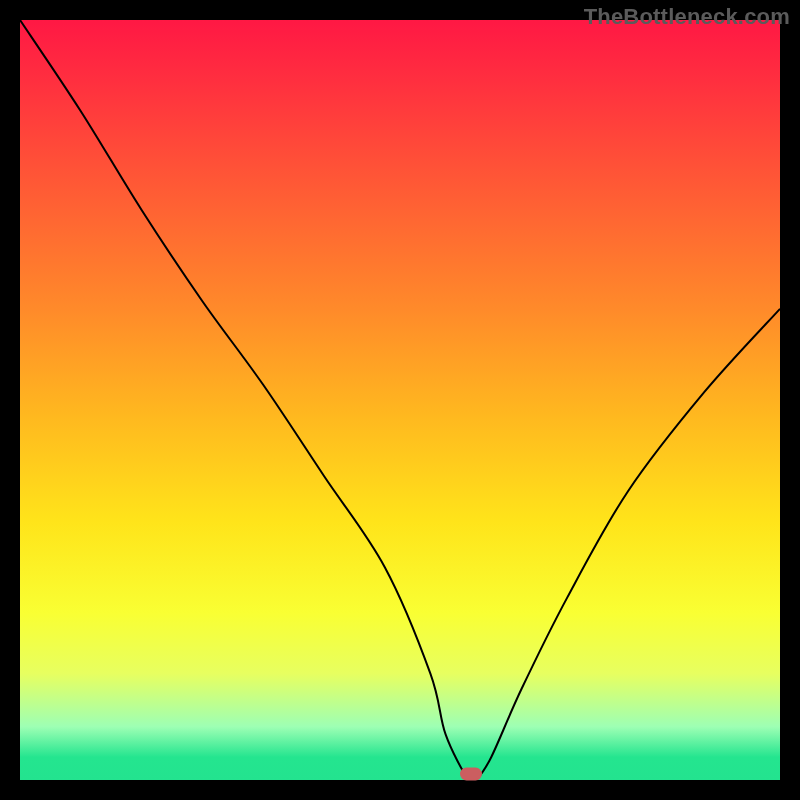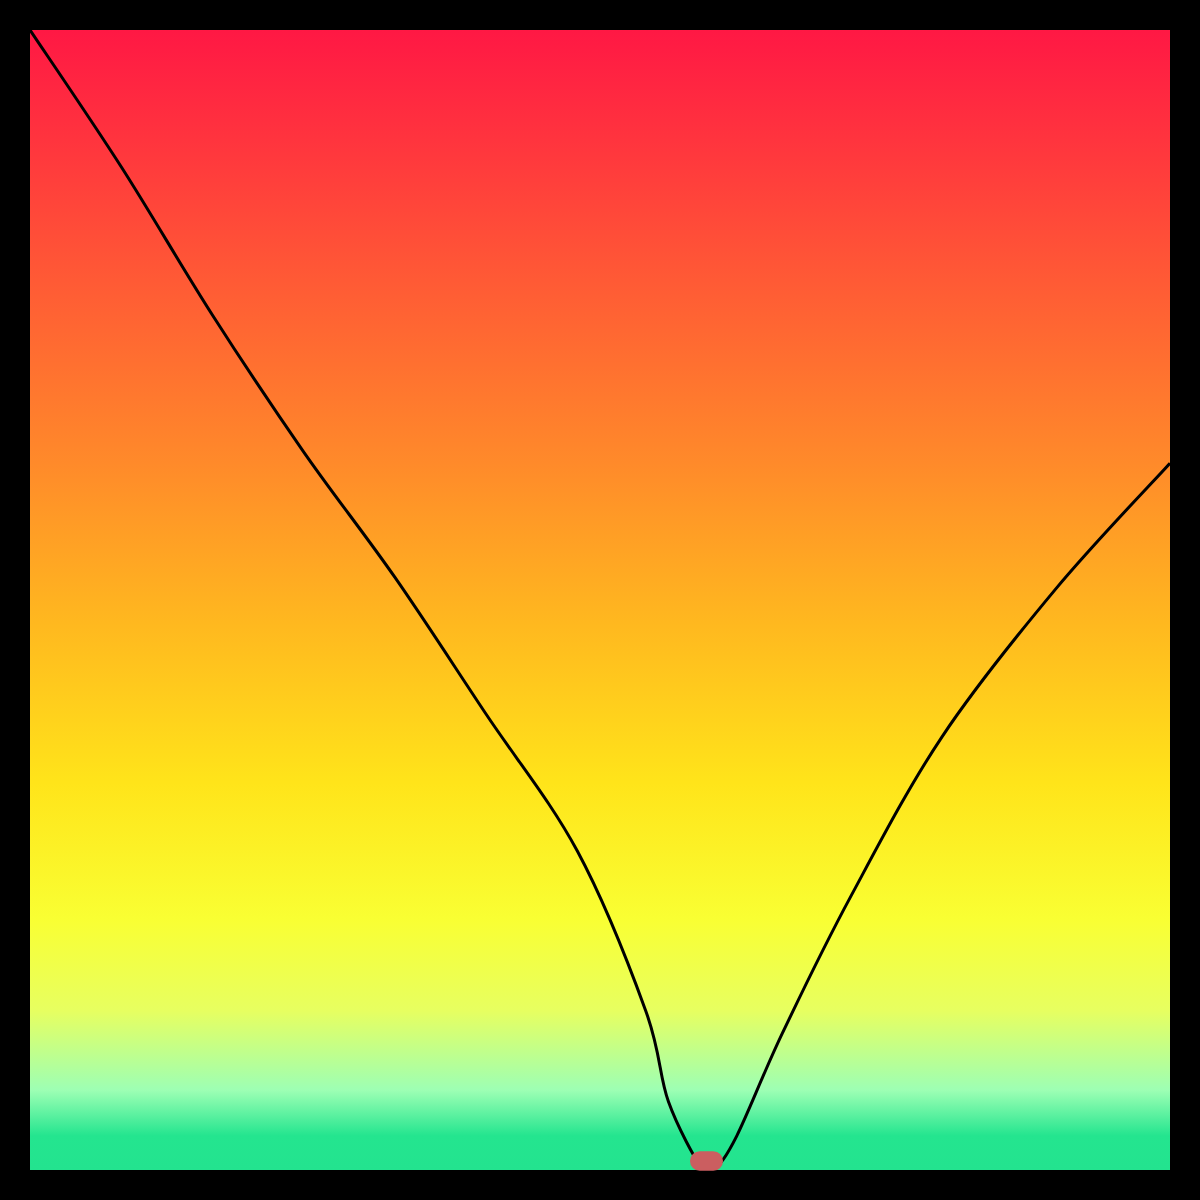--- a/index.html
+++ b/index.html
@@ -66,20 +66,21 @@
     border-radius: 7px;
     background: #cb5e60;
     transform: translate(-50%, -50%);
     z-index: 2;
   }
 </style>
 </head>
 <body>
 
 <div class="frame">
+  <div class="watermark">TheBottleneck.com</div>
 
   <div class="plot">
     <div class="gradient"></div>
     <svg class="curve" viewBox="0 0 100 100" preserveAspectRatio="none">
       <path id="curve-path" d="M 0 0 C 1.3333333333333333 2, 5.333333333333334 7.833333333333333, 8 12 C 10.666666666666666 16.166666666666668, 13.333333333333334 20.833333333333332, 16 25 C 18.666666666666668 29.166666666666668, 21.333333333333332 33.166666666666664, 24 37 C 26.666666666666668 40.833333333333336, 29.333333333333332 44.166666666666664, 32 48 C 34.666666666666664 51.833333333333336, 37.333333333333336 56, 40 60 C 42.666666666666664 64, 45.666666666666664 67.66666666666667, 48 72 C 50.333333333333336 76.33333333333333, 52.666666666666664 82.33333333333333, 54 86 C 55.333333333333336 89.66666666666667, 55.16666666666667 91.66666666666667, 56.00000000000001 94 C 56.83333333333334 96.33333333333333, 58.333333333333336 99, 59 100 C 59.666666666666664 101, 59.5 100.5, 60 100 C 60.5 99.5, 61 99, 62 97 C 63 95, 64.33333333333333 91.5, 66 88 C 67.66666666666667 84.5, 69.66666666666667 80.33333333333333, 72 76 C 74.33333333333333 71.66666666666667, 77 66.5, 80 62 C 83 57.5, 86.66666666666667 53, 90 49 C 93.33333333333333 45, 98.33333333333333 39.833333333333336, 100 38" fill="none" stroke="#000" stroke-width="2" vector-effect="non-scaling-stroke"></path>
     </svg>
     <div class="marker" id="marker" style="left: 59.3%; top: 99.2%; background: rgb(203, 94, 96);"></div>
   </div>
 </div>
 

